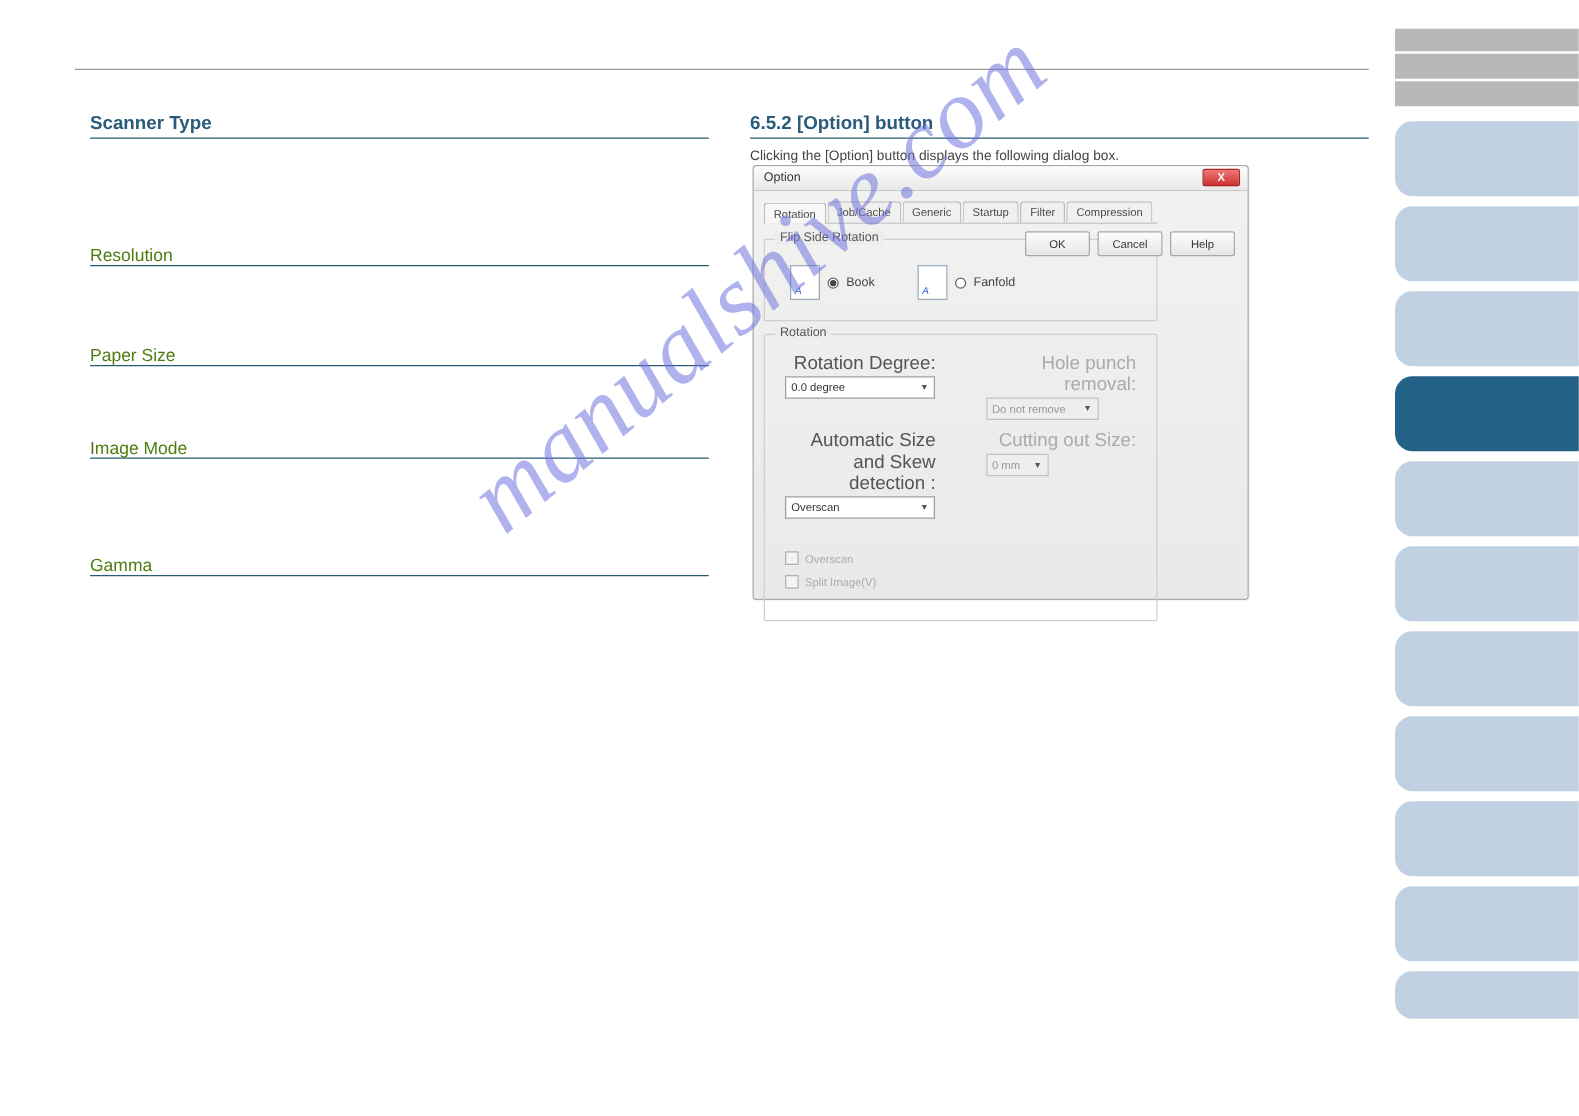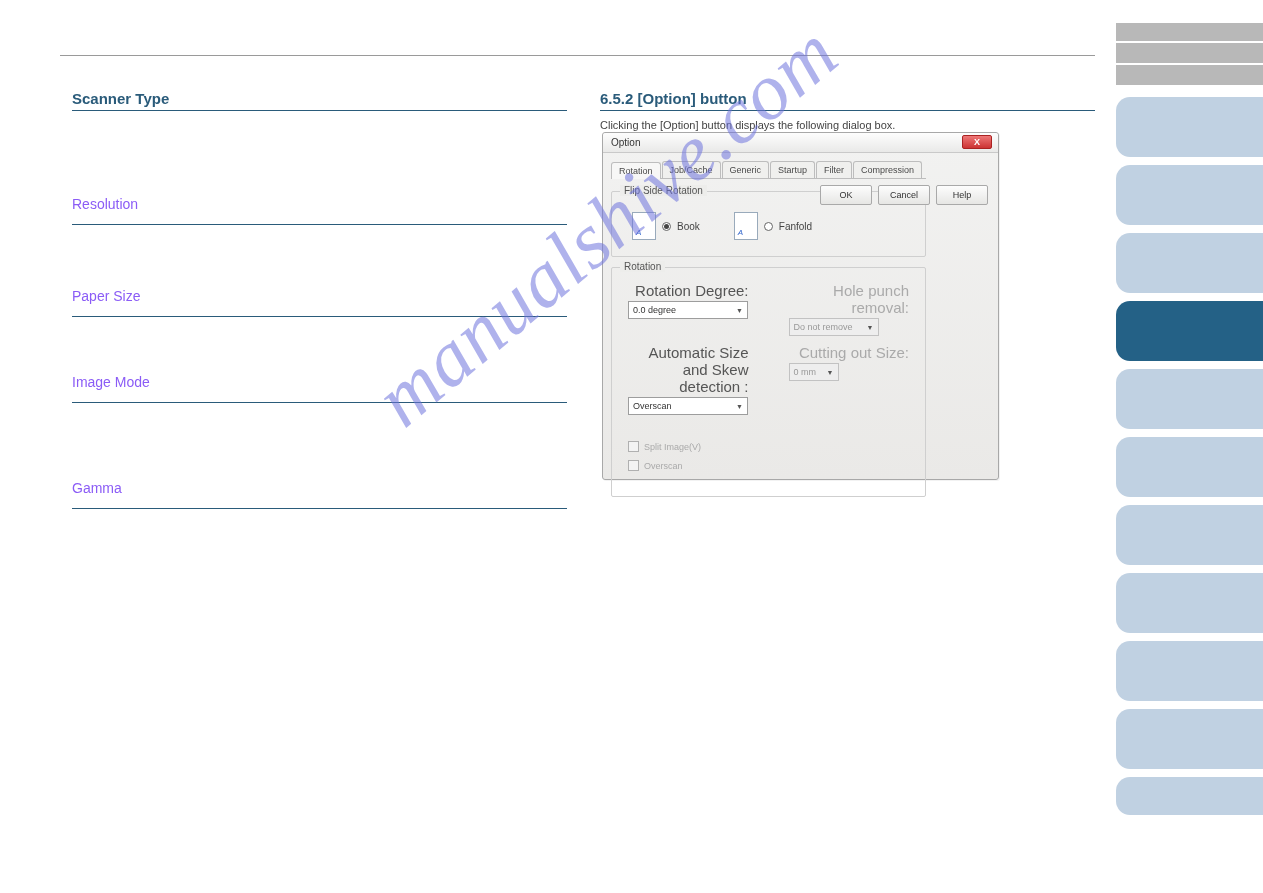--- a/index.html
+++ b/index.html
@@ -33,22 +33,22 @@
   margin-bottom: 18px;
 }
 .paragraph {
   font-size: 11px;
   color: #444;
   line-height: 1.6;
   margin-bottom: 14px;
 }
 .subhead {
   font-size: 14px;
-  color: #8b5cf6;
-  padding-bottom: 12px;
+  color: #4d7c0f;
+  padding-bottom: 0;
   margin-bottom: 10px;
   margin-top: 27px;
 }
 .subhead.bb { border-bottom: 1px solid #2a5b7a; }
 .right-col {
   position: absolute;
   left: 600px;
   top: 90px;
   width: 495px;
 }
@@ -360,25 +360,25 @@
               <span class="arrow">▼</span>
             </div>
           </div>
         </div>
 
 
         <div style="height:14px"></div>
 
         <div class="chk-row">
           <span class="chk"></span>
-          <span>Split Image(V)</span>
+          <span>Overscan</span>
         </div>
         <div class="chk-row">
           <span class="chk"></span>
-          <span>Overscan</span>
+          <span>Split Image(V)</span>
         </div>
       </div>
     </div>
 
     <div class="dlg-buttons">
       <div class="dlg-btn">OK</div>
       <div class="dlg-btn">Cancel</div>
       <div class="dlg-btn">Help</div>
     </div>
   </div>

